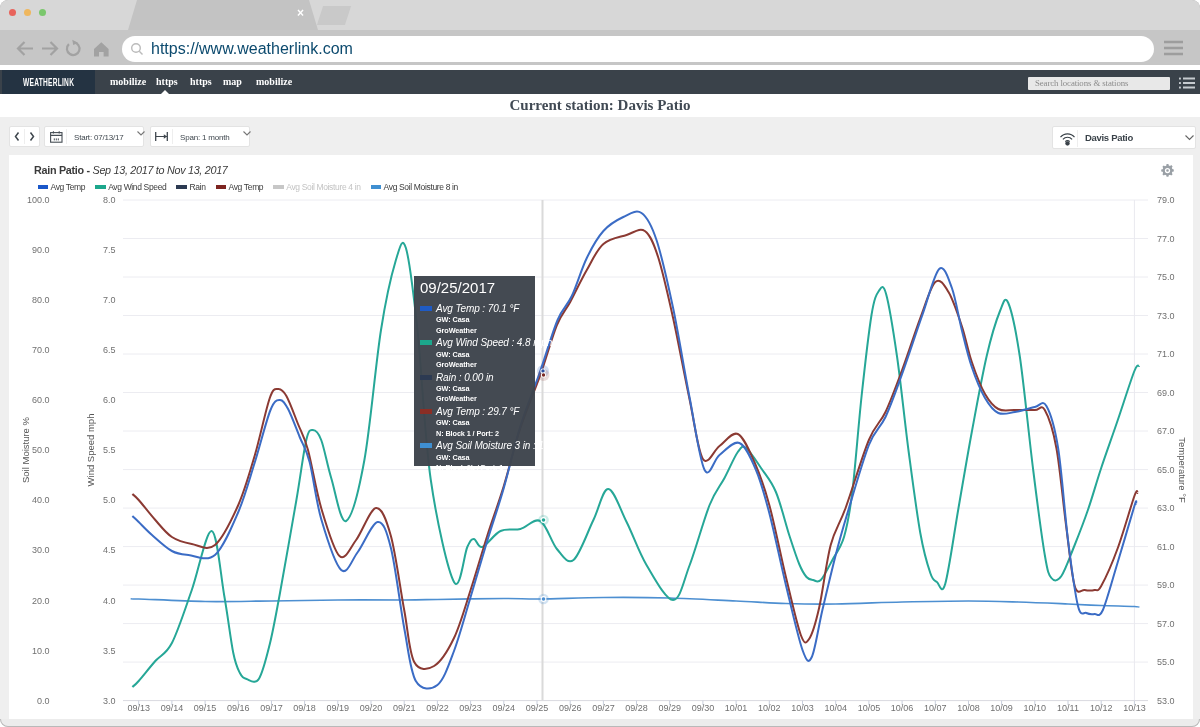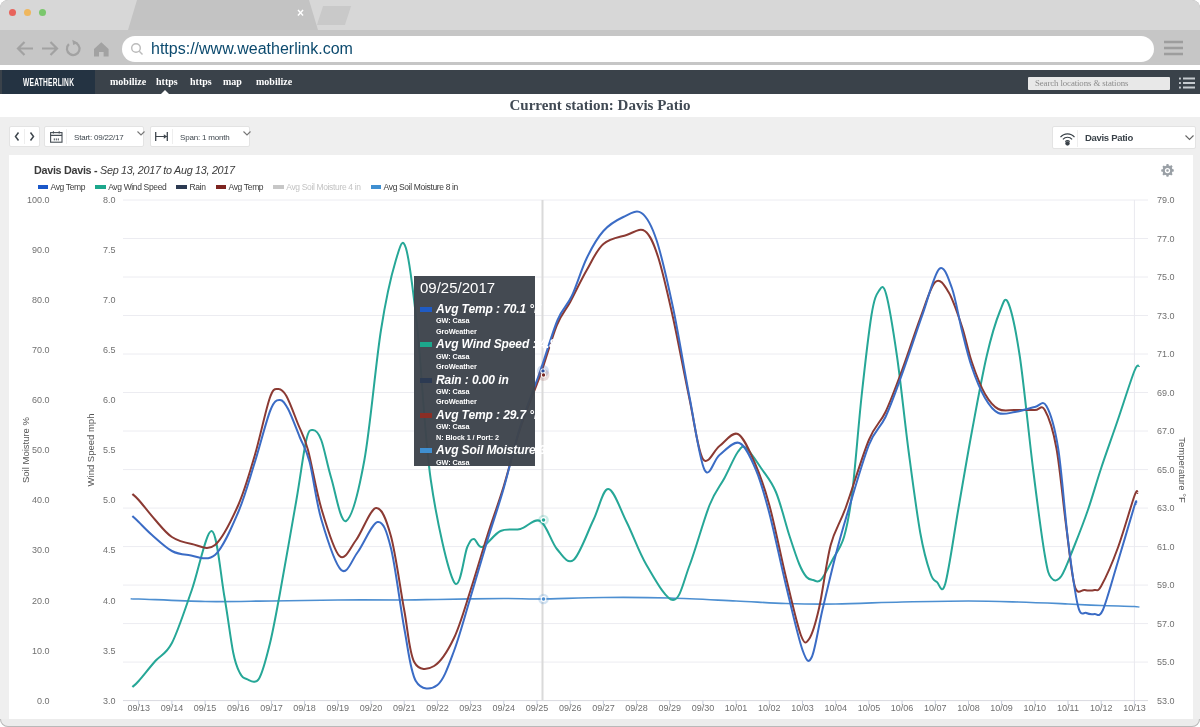--- a/index.html
+++ b/index.html
@@ -28,21 +28,21 @@
 .li { margin-right:10px; }
 .li.dis { color:#c3c3c3; }
 .lsw { display:inline-block; width:10.5px; height:4.5px; margin-right:2.5px; vertical-align:0.5px; }
 .al { font-size:9px; fill:#707070; font-family:"Liberation Sans",sans-serif; }
 .at { font-size:9.5px; fill:#555; font-family:"Liberation Sans",sans-serif; text-anchor:middle; }
 .tt { position:absolute; left:414px; top:276px; width:121px; height:190px; background:rgba(62,68,76,0.97); padding:6px 6px 0 6px; }
 .ttd { color:#fff; font-size:15px; line-height:11px; margin-bottom:11px; }
 .tte { margin-bottom:2.3px; }
 .ttl { font-size:7.3px; line-height:10.35px; white-space:nowrap; }
 .sw { display:inline-block; width:12px; height:5px; margin-right:4px; vertical-align:1px; }
-.v { color:#fff; font-size:12px; font-weight:bold; font-style:italic; letter-spacing:-0.1px; }
+.v { color:#fff; font-size:10px; font-weight:normal; font-style:italic; letter-spacing:-0.1px; }
 .sub { color:#fff; font-size:7.3px; font-weight:bold; padding-left:16px; letter-spacing:-0.1px; }
 </style></head>
 <body>
 <div class="window">
 <div class="tabbar">
   <div class="tab"></div>
   <div class="tab2"></div>
   <div class="tabx">×</div>
   <div class="dot" style="left:9px;background:#e8645c"></div>
   <div class="dot" style="left:24px;background:#efb75e"></div>
@@ -108,21 +108,21 @@
   <svg class="abs" style="left:5px;top:4px" width="13" height="12" viewBox="0 0 13 12">
         <rect x="0.6" y="1.6" width="11.4" height="9.6" fill="none" stroke="#454d54" stroke-width="1.1"></rect>
         <line x1="0.6" y1="4.4" x2="12" y2="4.4" stroke="#454d54" stroke-width="1.1"></line>
         <line x1="3.4" y1="0.2" x2="3.4" y2="2.4" stroke="#454d54" stroke-width="1.1"></line>
         <line x1="9.2" y1="0.2" x2="9.2" y2="2.4" stroke="#454d54" stroke-width="1.1"></line>
         <line x1="4.3" y1="7.4" x2="4.3" y2="9.4" stroke="#454d54" stroke-width="1"></line>
         <line x1="6.3" y1="7.4" x2="6.3" y2="9.4" stroke="#454d54" stroke-width="1"></line>
         <line x1="8.3" y1="7.4" x2="8.3" y2="9.4" stroke="#454d54" stroke-width="1"></line>
       </svg>
   <span class="abs" style="left:21px;top:2px;height:15px;border-left:1px solid #eee"></span>
-  <span class="abs" style="left:29px;top:6px;">Start: 09/22/17</span>
+  <span class="abs" style="left:29px;top:6px;">Start: 07/13/17</span>
   <svg class="abs" style="left:92px;top:4px" width="8" height="5" viewBox="0 0 8 5">
         <path d="M0.5 0.5 L4 4 L7.5 0.5" stroke="#777" stroke-width="1.1" fill="none"></path>
       </svg>
 </div>
 <div class="tbox" style="left:150px;width:100px;">
   <svg class="abs" style="left:4px;top:5px" width="13" height="9" viewBox="0 0 13 9">
         <line x1="0.7" y1="0" x2="0.7" y2="9" stroke="#3f474e" stroke-width="1.3"></line>
         <line x1="12.3" y1="0" x2="12.3" y2="9" stroke="#3f474e" stroke-width="1.3"></line>
         <line x1="1" y1="4.5" x2="12" y2="4.5" stroke="#3f474e" stroke-width="1.2"></line>
         <path d="M12 4.5 l-3.2 -2.2 v4.4 z" fill="#3f474e"></path>
@@ -143,21 +143,21 @@
    <path d="M8.5 10.2 a2.3 2.3 0 0 1 2.3 2.3 c0 1.7 -2.3 2.2 -2.3 2.2 s-2.3 -0.5 -2.3 -2.2 a2.3 2.3 0 0 1 2.3 -2.3z" fill="#3a4249"></path>
   </svg>
   <span class="abs" style="left:24px;top:3px;height:17px;border-left:1px solid #eee"></span>
   <span class="abs" style="left:32px;top:5px;font-size:9.5px;letter-spacing:-0.3px;font-weight:bold;">Davis Patio</span>
   <svg class="abs" style="left:132px;top:8px" width="9" height="6" viewBox="0 0 9 6">
         <path d="M0.5 0.5 L4.5 4.5 L8.5 0.5" stroke="#666" stroke-width="1.1" fill="none"></path>
       </svg>
 </div>
 
 <div class="card"></div>
-<div class="title"><b>Davis Davis - </b><i>Sep 13, 2017 to Aug 13, 2017</i></div>
+<div class="title"><b>Rain Patio - </b><i>Sep 13, 2017 to Nov 13, 2017</i></div>
 <div class="legend"><span class="li"><span class="lsw" style="background:#1a57c9"></span>Avg Temp</span><span class="li"><span class="lsw" style="background:#1ca78c"></span>Avg Wind Speed</span><span class="li"><span class="lsw" style="background:#2c3a52"></span>Rain</span><span class="li"><span class="lsw" style="background:#7d2420"></span>Avg Temp</span><span class="li dis"><span class="lsw" style="background:#c7c7c7"></span>Avg Soil Moisture 4 in</span><span class="li"><span class="lsw" style="background:#3f8fd1"></span>Avg Soil Moisture 8 in</span></div>
 <svg class="abs" style="left:1160px;top:163px" width="15" height="15" viewBox="0 0 16 16">
       <path fill="#9aa0a6" d="M8 5.2 a2.8 2.8 0 1 0 0 5.6 a2.8 2.8 0 0 0 0 -5.6 z M8 6.6 a1.4 1.4 0 1 1 0 2.8 a1.4 1.4 0 0 1 0 -2.8 z M7 1 h2 l.35 1.55 1.35.56 1.35-.85 1.4 1.4 -.85 1.35 .56 1.35 L14.7 7 v2 l-1.54.35 -.56 1.35 .85 1.35 -1.4 1.4 -1.35-.85 -1.35.56 L9 14.7 H7 l-.35-1.54 -1.35-.56 -1.35.85 -1.4-1.4 .85-1.35 -.56-1.35 L1.3 9 V7 l1.54-.35 .56-1.35 -.85-1.35 1.4-1.4 1.35.85 1.35-.56 z"></path>
     </svg>
 <svg class="abs" style="left:0;top:0" width="1200" height="727" viewBox="0 0 1200 727">
 <line x1="123.0" y1="200.0" x2="1148.0" y2="200.0" stroke="#ececf1" stroke-width="1"></line>
       <line x1="123.0" y1="238.5" x2="1148.0" y2="238.5" stroke="#ececf1" stroke-width="1"></line>
       <line x1="123.0" y1="277.0" x2="1148.0" y2="277.0" stroke="#ececf1" stroke-width="1"></line>
       <line x1="123.0" y1="315.5" x2="1148.0" y2="315.5" stroke="#ececf1" stroke-width="1"></line>
       <line x1="123.0" y1="354.0" x2="1148.0" y2="354.0" stroke="#ececf1" stroke-width="1"></line>

